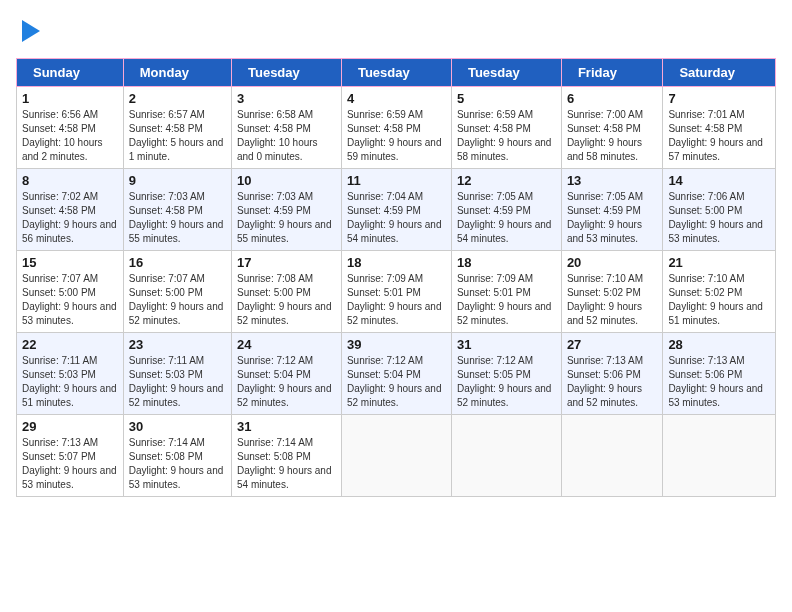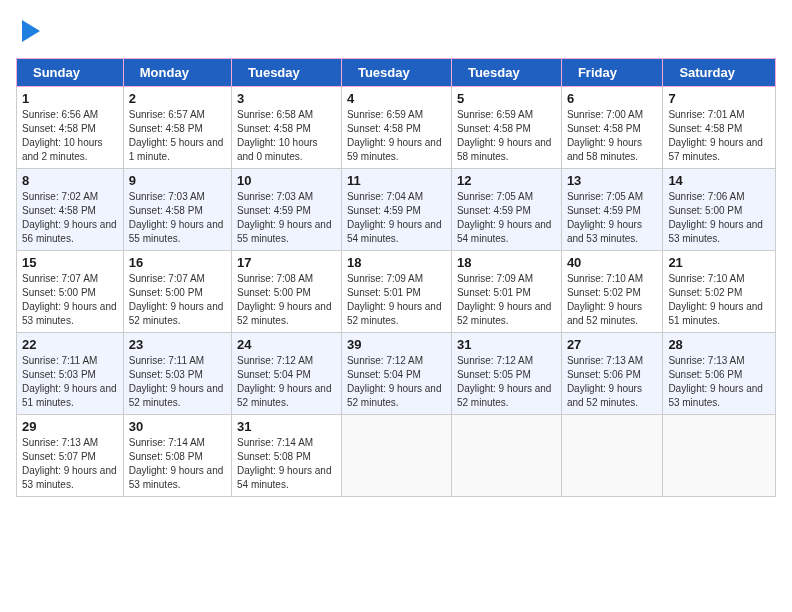--- a/index.html
+++ b/index.html
@@ -260,21 +260,21 @@
         </td>
         <td>
           <span class="day-number">18</span>
           <div class="day-info">
           <span>Sunrise: 7:09 AM</span><br>
           <span>Sunset: 5:01 PM</span><br>
           <span>Daylight: 9 hours and 52 minutes.</span>
         </div>
         </td>
         <td>
-          <span class="day-number">40</span>
+          <span class="day-number">20</span>
           <div class="day-info">
           <span>Sunrise: 7:10 AM</span><br>
           <span>Sunset: 5:02 PM</span><br>
           <span>Daylight: 9 hours and 52 minutes.</span>
         </div>
         </td>
         <td>
           <span class="day-number">21</span>
           <div class="day-info">
           <span>Sunrise: 7:10 AM</span><br>

